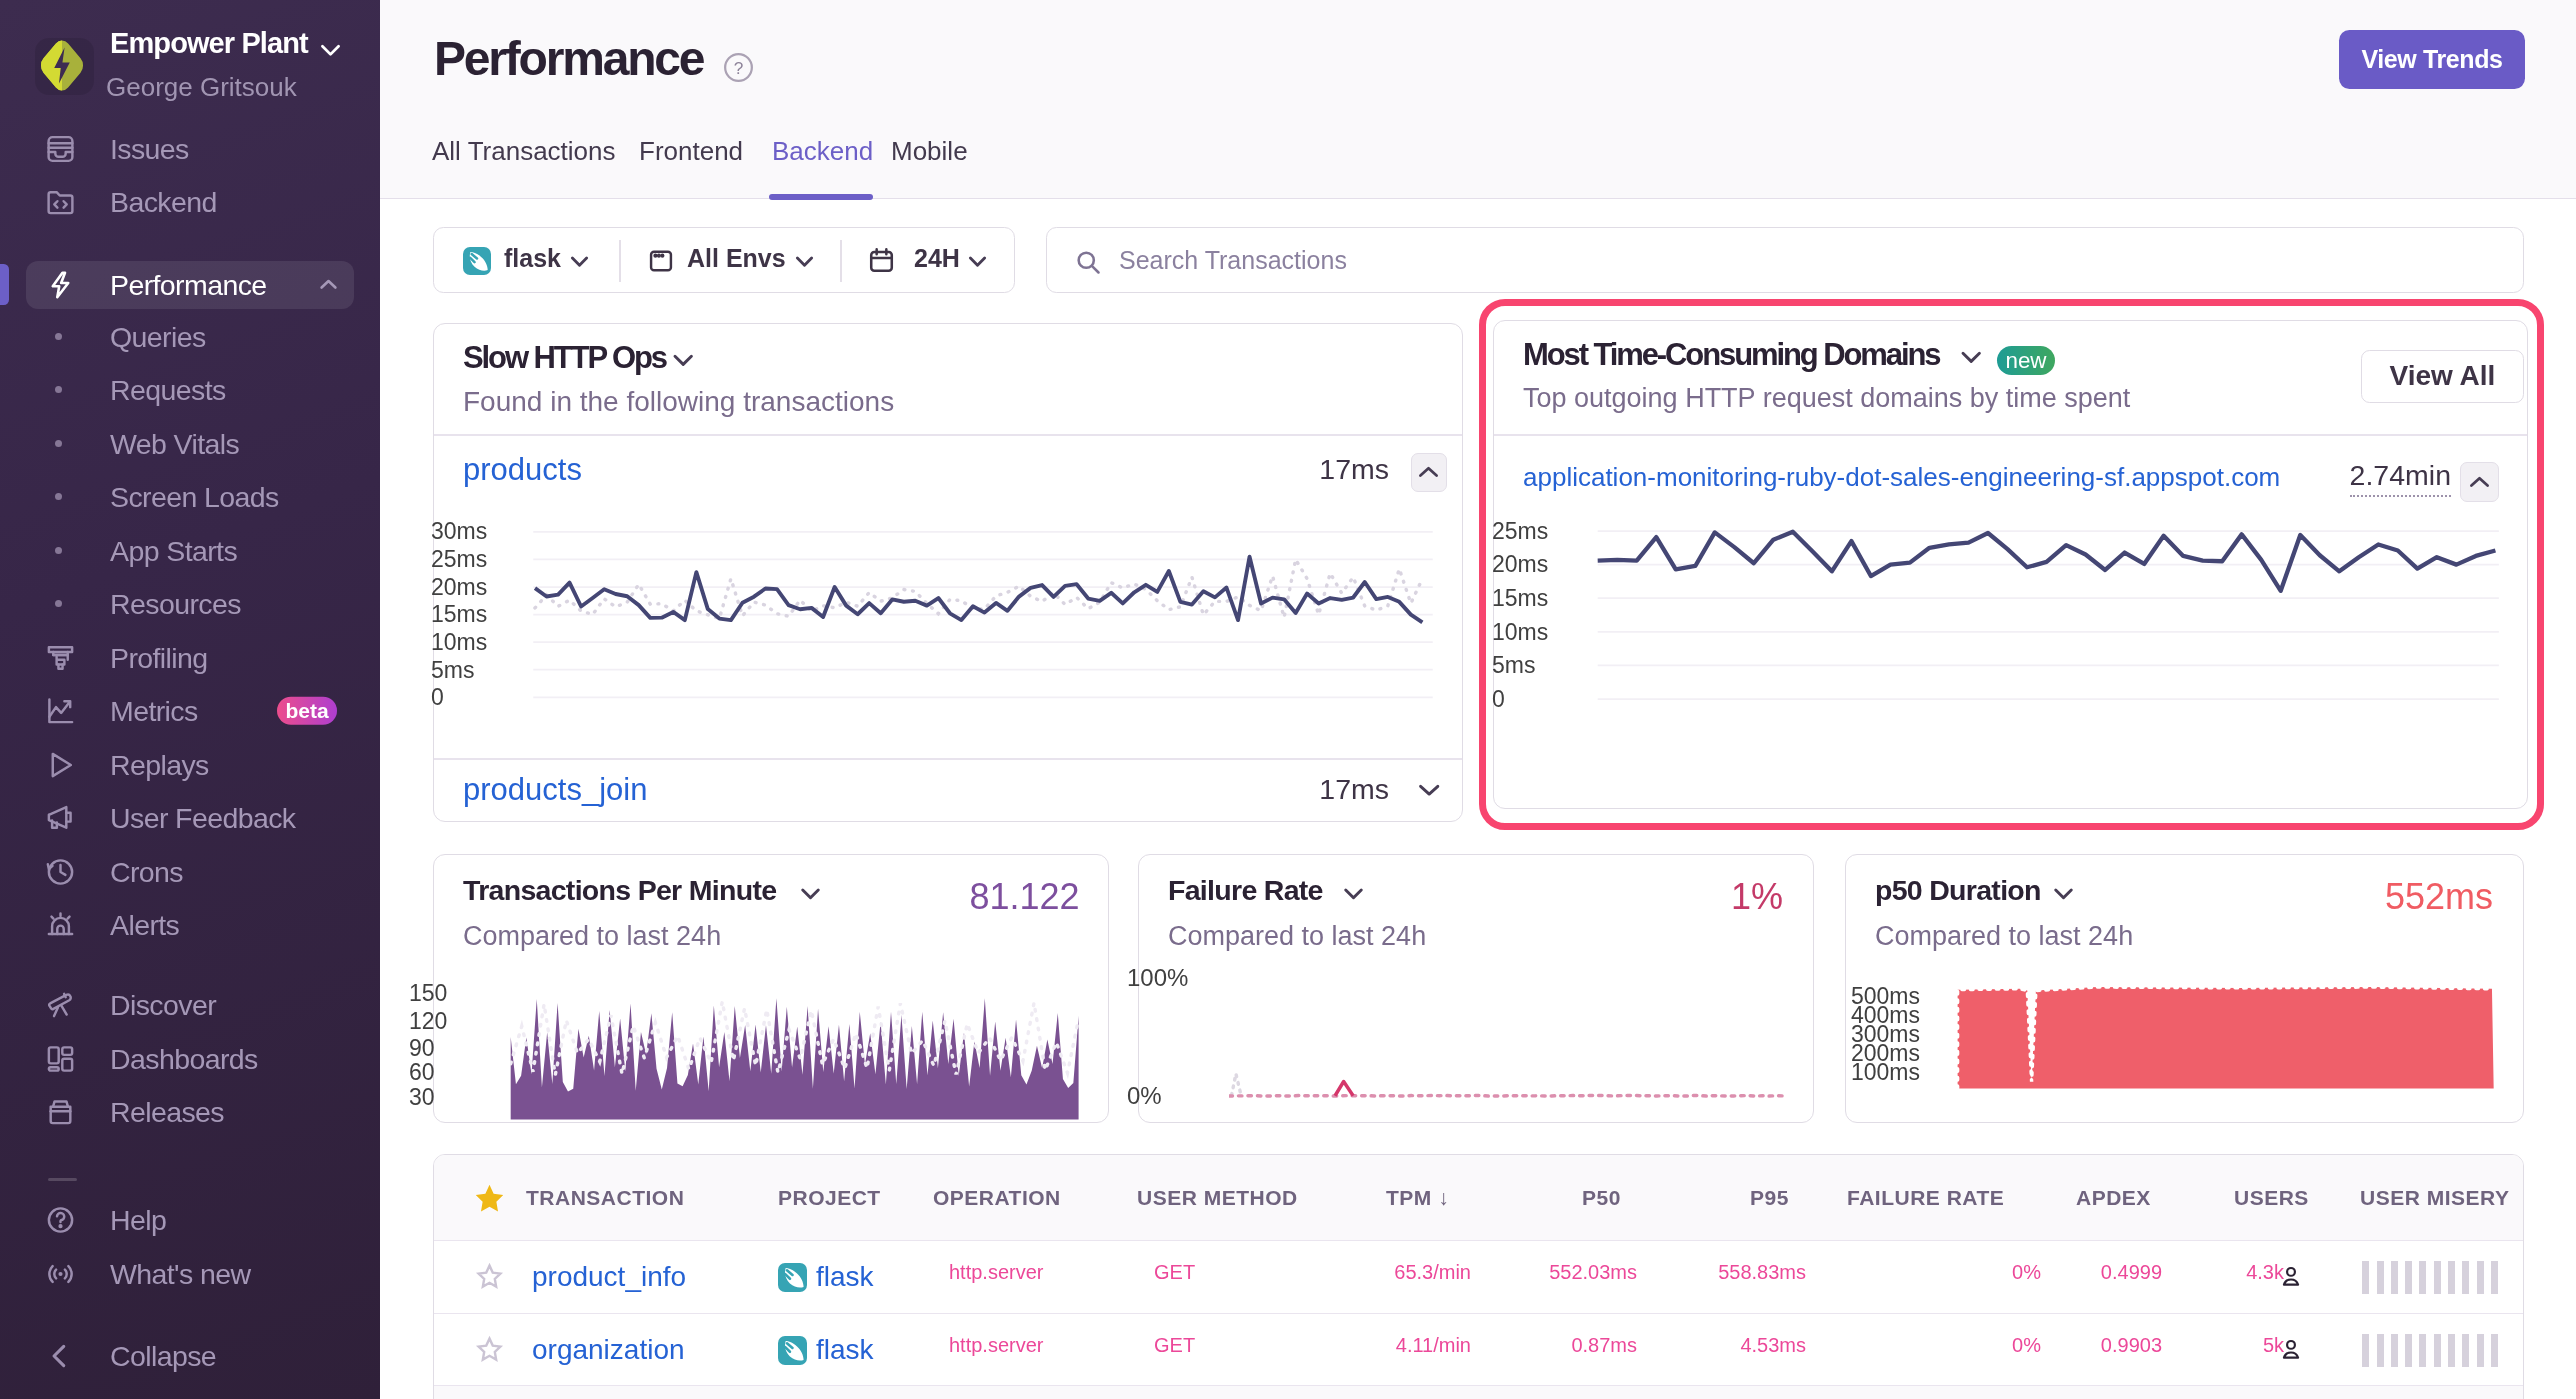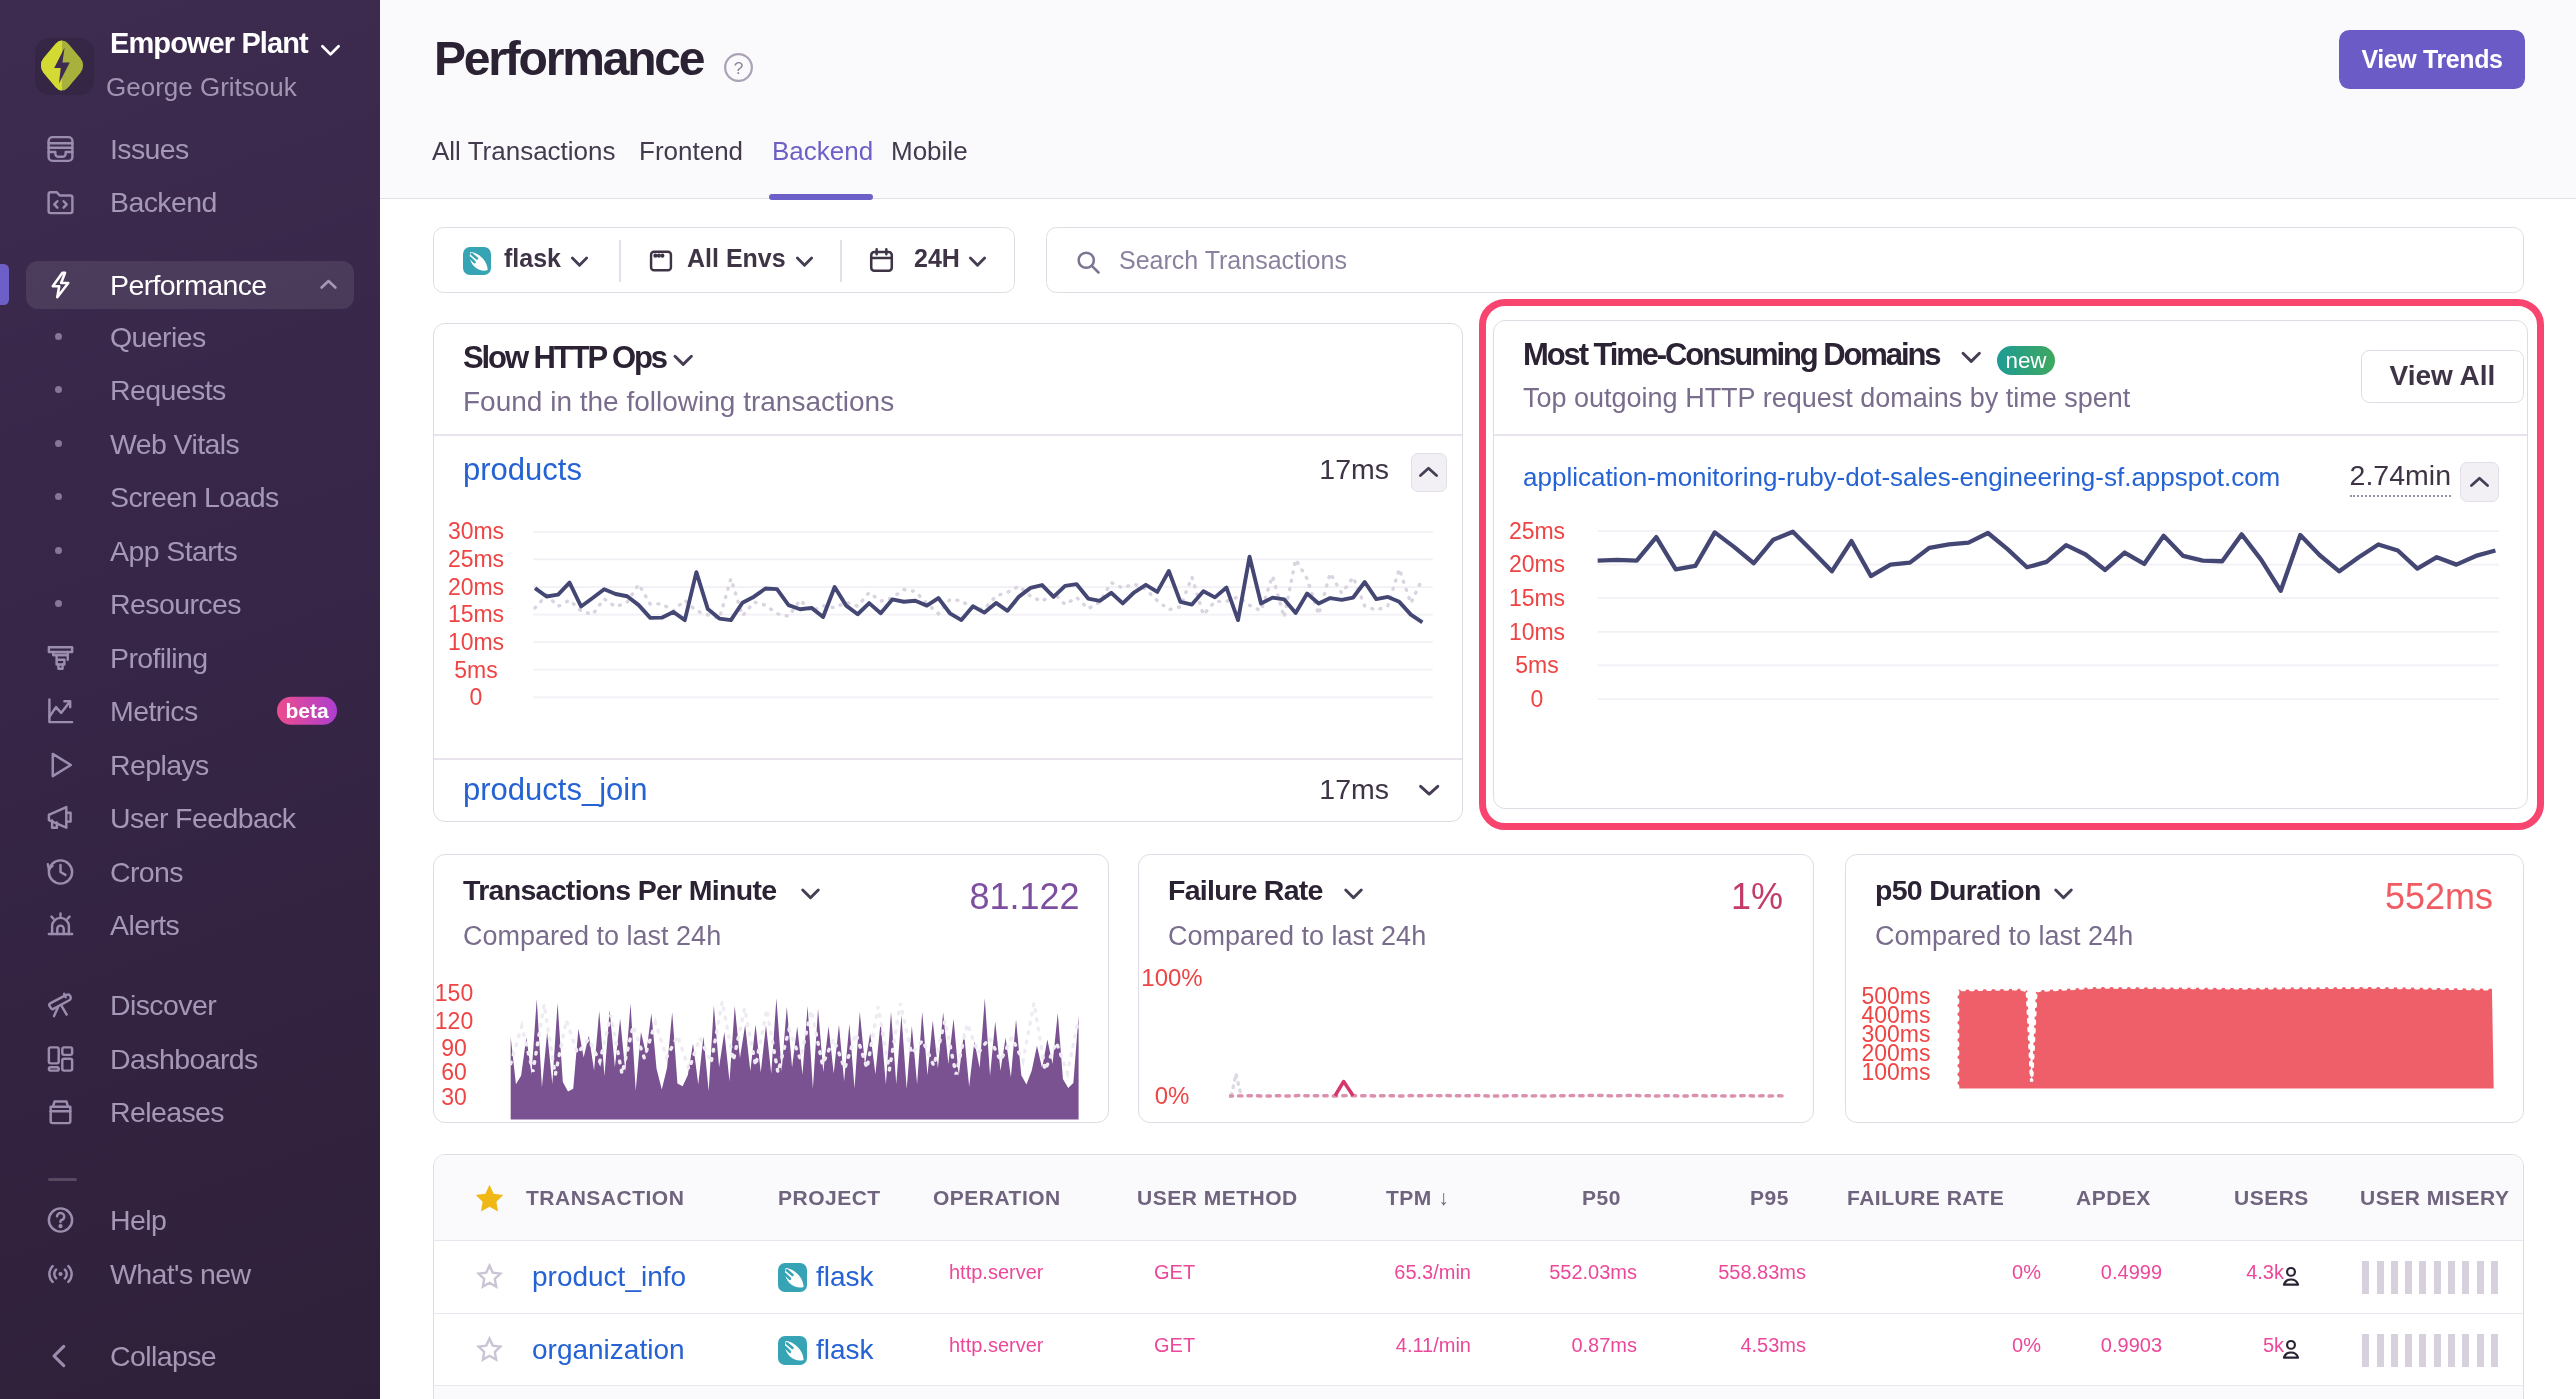--- a/index.html
+++ b/index.html
@@ -32,21 +32,21 @@
   
   .card { position:absolute; background:#fff; border:1.7px solid #e0dce5; border-radius:12px; }
   .ctitle { position:absolute; font-size:31px; font-weight:bold; color:#2b2233; white-space:nowrap; letter-spacing:-2.1px;}
   .ctitle2 { position:absolute; font-size:28.5px; font-weight:bold; color:#2b2233; white-space:nowrap; letter-spacing:-0.7px;}
   .csub { position:absolute; font-size:28px; color:#7a6c8c; white-space:nowrap; }
   .cdiv { position:absolute; left:0; width:100%; height:1.7px; background:#e8e3ed; }
   .blink { font-size:31px; color:#2562d4; white-space:nowrap; }
   .msval { font-size:28.5px; color:#3e3446; }
   .chevbtn { position:absolute; width:40px; height:38px; border-radius:7px; background:#f2f0f4; border:1.7px solid #e3dfe8; }
   .bigval { position:absolute; font-size:36px; white-space:nowrap; }
-  .axlab { position:absolute; font-size:23px; color:#ef4444; text-align:center; white-space:nowrap; }
+  .axlab { position:absolute; font-size:23px; color:#404040; text-align:left; white-space:nowrap; }
   
   #table { position:absolute; left:433px; top:1154px; width:2091px; height:247px; background:#fff;
      border:1.7px solid #e0dce5; border-radius:12px 12px 0 0; overflow:hidden;}
   .th { position:absolute; top:0; height:85px; line-height:85px; font-size:21px; font-weight:bold; color:#6f637e; letter-spacing:0.5px; white-space:nowrap;}
   .tr1 { top:85px; height:72px; }
   .tr2 { top:158px; height:72px; }
   .trow { position:absolute; left:0; width:100%; border-top:1.7px solid #eae5ef; }
   .td { position:absolute; font-size:20px; color:#ec4899; white-space:nowrap;margin-left:16px; }
   .tlink { font-size:28px; color:#2562d4; }
 </style>

